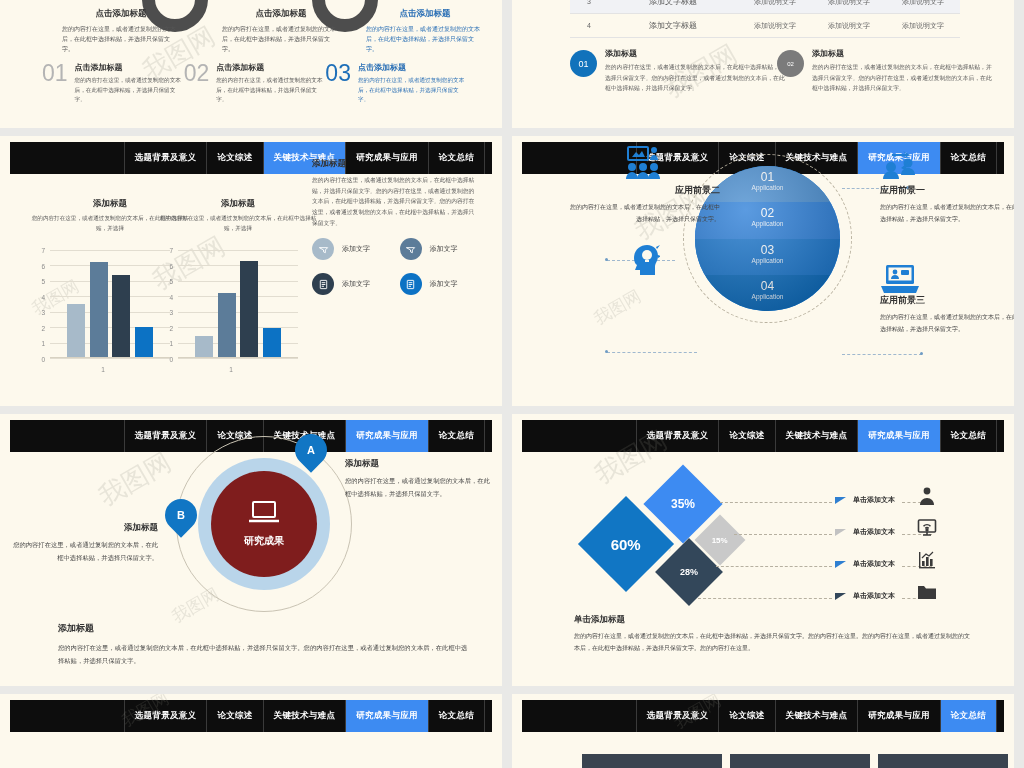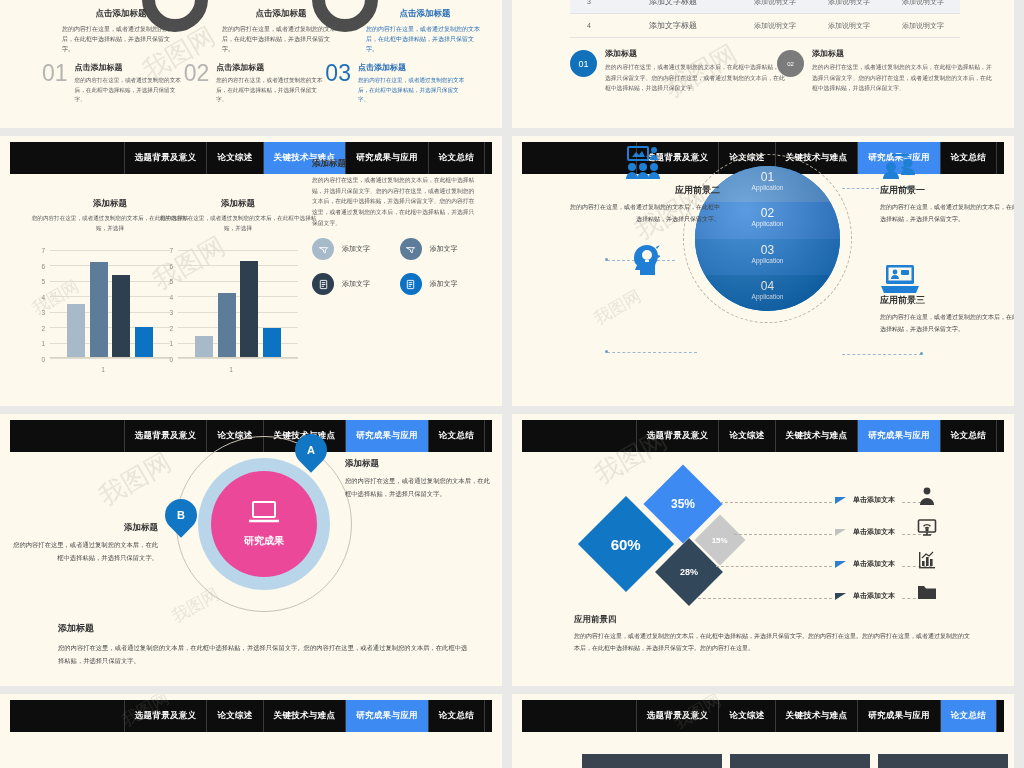--- a/index.html
+++ b/index.html
@@ -160,21 +160,21 @@
   .ring-outer {
     position: absolute; left: 176px; top: 22px; width: 176px; height: 176px;
     border: 1px solid #c9c3b3; border-radius: 50%;
   }
   .ring-mid {
     position: absolute; left: 198px; top: 44px; width: 132px; height: 132px;
     background: #b9d5ea; border-radius: 50%;
   }
   .ring-in {
     position: absolute; left: 211px; top: 57px; width: 106px; height: 106px;
-    background: #ec4899; border-radius: 50%;
+    background: #7f1d1d; border-radius: 50%;
     display: flex; flex-direction: column; align-items: center; justify-content: center;
   }
   .ring-in .lbl { color: #fff; font-size: 10px; font-weight: bold; margin-top: 6px; }
   .pin {
     position: absolute; width: 32px; height: 32px; background: #1176c4;
     border-radius: 50% 50% 50% 0; transform: rotate(-45deg);
     display: flex; align-items: center; justify-content: center;
   }
   .pin span { transform: rotate(45deg); color: #fff; font-size: 11px; font-weight: bold; }
   .s5txt { position: absolute; width: 148px; }
@@ -655,21 +655,21 @@
         <path d="M5 8l4-4 3 2 4-4" stroke="#3a3a3a" stroke-width="1.2" fill="none"></path>
       </svg>
     </div>
     <div class="rightico" style="left:405px;top:168px;">
       <svg width="20" height="20" viewBox="0 0 20 20" fill="#3a3a3a">
         <path d="M1 4h6l2 2.5h10V17H1z"></path>
       </svg>
     </div>
 
     <div class="s6bot">
-      <div class="t">应用前景四</div>
+      <div class="t">单击添加标题</div>
       <div class="b">您的内容打在这里，或者通过复制您的文本后，在此框中选择粘贴，并选择只保留文字。您的内容打在这里。您的内容打在这里，或者通过复制您的文本后，在此框中选择粘贴，并选择只保留文字。您的内容打在这里。</div>
     </div>
   </div>
 
   <div class="slide left" id="s7">
     <div class="navbar" style="top:6px;">
       <div class="nav-spacer"></div>
       <div class="nav-item">选题背景及意义</div>
       <div class="nav-item">论文综述</div>
       <div class="nav-item">关键技术与难点</div>

